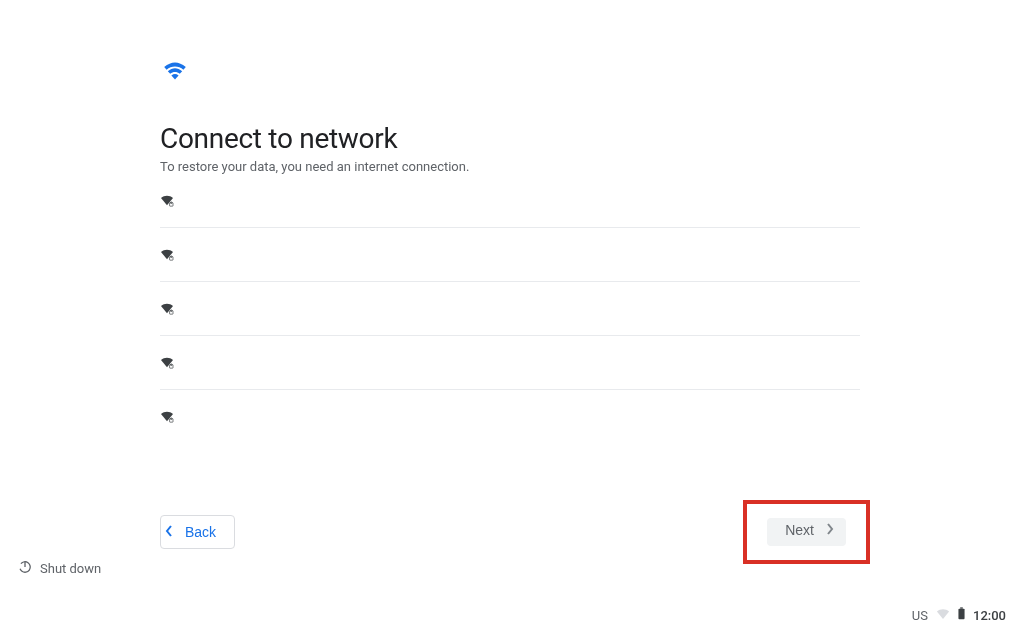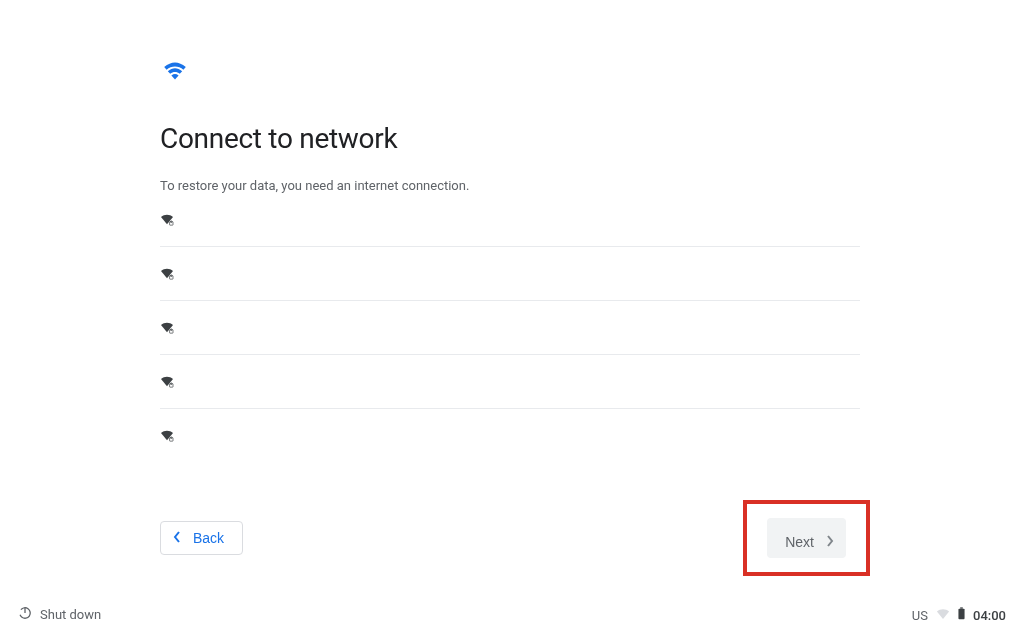--- a/index.html
+++ b/index.html
@@ -26,21 +26,21 @@
     }
     .wifi-header-icon svg {
       width: 30px;
       height: 24px;
     }
     .title {
       font-size: 28px;
       font-weight: 400;
       color: #202124;
       letter-spacing: -0.3px;
-      margin-bottom: 23px;
+      margin-bottom: 4px;
     }
     .subtitle {
       font-size: 13px;
       color: #5f6368;
     }
     .network-list {
       width: 700px;
       max-height: 295px;
       overflow: hidden;
       position: relative;
@@ -102,21 +102,21 @@
       justify-content: space-between;
       align-items: center;
     }
     .back-button {
       display: inline-flex;
       align-items: center;
       gap: 12px;
       border: 1px solid #dadce0;
       background: #ffffff;
       border-radius: 4px;
-      padding: 8px 18px 8px 12px;
+      padding: 8px 18px 8px 4px;
       cursor: pointer;
       font-size: 14px;
       color: #1a73e8;
     }
     .back-button .chev {
       color: #1a73e8;
       font-size: 13px;
     }
     .next-wrapper {
       border: 4px solid #d93025;
@@ -124,38 +124,38 @@
       display: inline-flex;
       align-items: center;
     }
     .next-button {
       display: inline-flex;
       align-items: center;
       gap: 12px;
       border: none;
       background: #f1f3f4;
       border-radius: 4px;
-      padding: 16px 12px 8px 18px;
+      padding: 4px 12px 8px 18px;
       cursor: default;
       font-size: 14px;
       color: #5f6368;
     }
     .next-button .chev {
       color: #80868b;
       font-size: 13px;
     }
     .system-tray {
       position: absolute;
       bottom: 16px;
       left: 0;
       right: 0;
       padding: 0 18px;
       display: flex;
       justify-content: space-between;
-      align-items: flex-end;
+      align-items: flex-start;
     }
     .shutdown-group {
       display: flex;
       align-items: center;
       gap: 8px;
       cursor: pointer;
       color: #5f6368;
       font-size: 13px;
     }
     .status-group {
@@ -297,15 +297,15 @@
       <svg viewBox="0 0 16 12" width="14" height="11">
         <path d="M8 11 L1 2.5 C3 0.8 5.5 0 8 0 C10.5 0 13 0.8 15 2.5 Z" fill="#dadce0"></path>
       </svg>
     </span>
     <span>
       <svg viewBox="0 0 8 14" width="7" height="13">
         <rect x="2.5" y="0" width="3" height="1.5" fill="#3c4043"></rect>
         <rect x="0.5" y="1.5" width="7" height="12" rx="1" fill="#3c4043"></rect>
       </svg>
     </span>
-    <span class="status-time">04:00</span>
+    <span class="status-time">12:00</span>
   </div>
 </div>
 
 </body></html>

